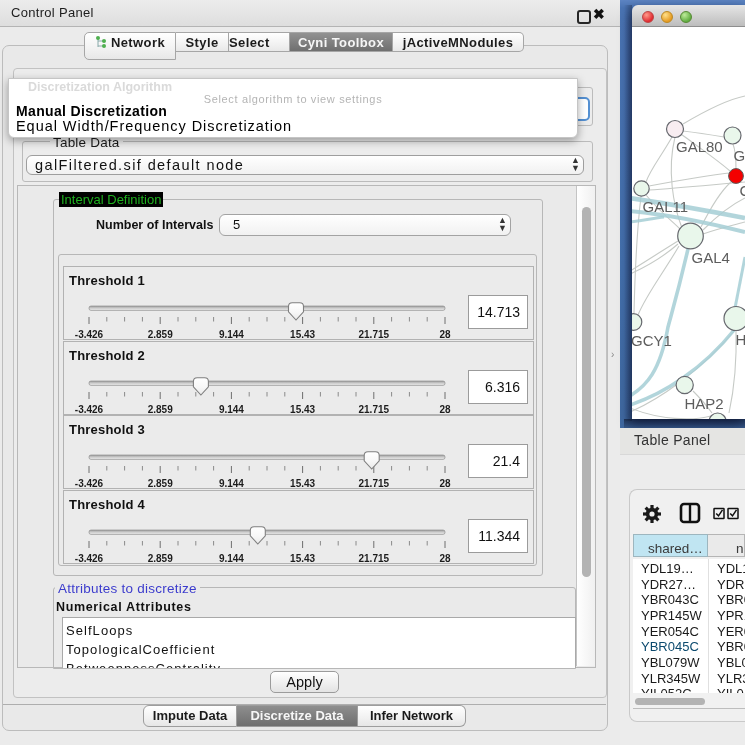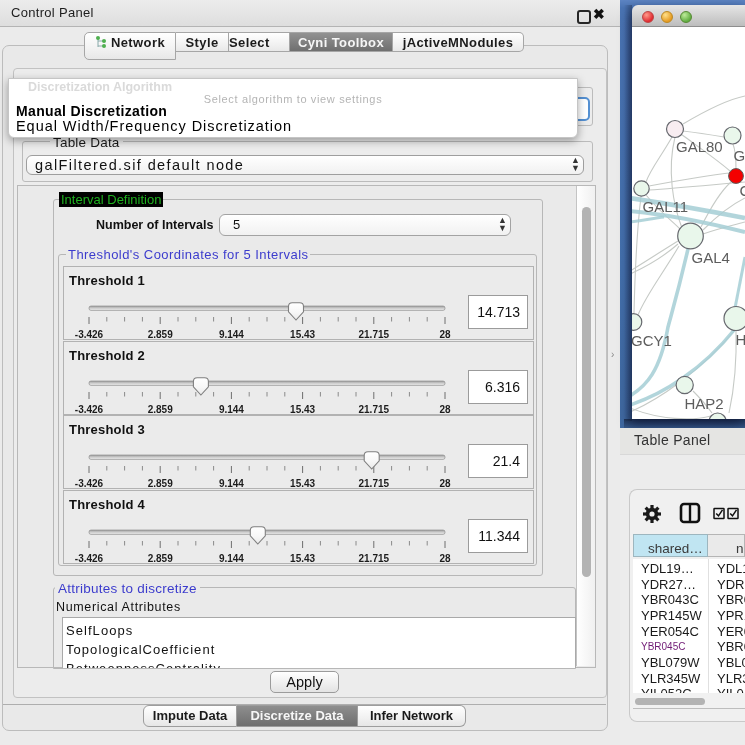--- a/index.html
+++ b/index.html
@@ -45,21 +45,20 @@
   <div class="abs" style="left:17px;top:185px;width:577px;height:481px;border:1px solid #b8b8b8;background:#eaeaea"></div>
 
   <div class="abs" style="left:53px;top:199px;width:488px;height:375px;border:1px solid #b7b7b7;border-radius:3px"></div>
   <div class="abs" style="left:59px;top:192px;background:#000000;padding:0 2px;font-size:13px;color:#1fb01f">Interval Definition</div>
 
   <div class="abs" style="left:96px;top:218px;font-size:12.5px;font-weight:bold;color:#111">Number of Intervals</div>
   <div class="abs" style="left:219px;top:214px;width:292px;height:22px;background:linear-gradient(#ffffff,#f1f1f1);border:1px solid #a3a3a3;border-radius:6px;box-sizing:border-box;font-size:13px;color:#111;line-height:20px;padding-left:13px">5</div>
   <div class="abs" style="left:498px;top:216px;font-size:9px;color:#333;line-height:8px">▲<br>▼</div>
 
   <div class="abs" style="left:58px;top:254px;width:477px;height:310px;border:1px solid #b7b7b7;border-radius:3px"></div>
-  <div class="abs" style="left:66px;top:247px;background:#eaeaea;padding:0 2px;font-size:13px;color:#3c3ccd;letter-spacing:0.45px">Threshold's Coordinates for 5 Intervals</div>
 
   <div class="abs" style="left:0px;top:254px;width:620px;height:320px">
 <div style="position:absolute;left:63px;top:12px;width:469px;height:72px;border:1px solid #b2b2b2;background:#ebebeb">
   <div style="position:absolute;left:5px;top:6px;font-size:13px;font-weight:bold;color:#111;letter-spacing:0.2px">Threshold 1</div>
   <svg width="471" height="74" style="position:absolute;left:0;top:0">
           <defs>
             <linearGradient id="tg" x1="0" y1="0" x2="0" y2="1">
               <stop offset="0" stop-color="#9a9a9a"></stop>
               <stop offset="0.45" stop-color="#c8c8c8"></stop>
               <stop offset="1" stop-color="#f2f2f2"></stop>
@@ -248,21 +247,21 @@
           <g transform="translate(185.3,35)">
             <path d="M1,4.5 Q1,0.8 4.8,0.8 L12.2,0.8 Q16,0.8 16,4.5 L16,9.8 L8.5,18 L1,9.8 Z" fill="url(#thg)" stroke="#7f7f7f" stroke-width="1.1"></path>
           </g>
         </svg>
   <div style="position:absolute;left:404px;top:28px;width:60px;height:34px;box-sizing:border-box;background:#fff;border:1px solid #9b9b9b;font-size:14px;color:#111;text-align:right;line-height:32px;padding-right:7px">11.344</div>
 </div>
     </div>
 
   <div class="abs" style="left:53px;top:587px;width:521px;height:80px;border:1px solid #b7b7b7;border-top-left-radius:3px;border-top-right-radius:3px"></div>
   <div class="abs" style="left:55px;top:581px;background:#eaeaea;padding:0 3px;font-size:13.5px;color:#3c3ccd;letter-spacing:0.25px">Attributes to discretize</div>
-  <div class="abs" style="left:56px;top:600px;font-size:12.5px;font-weight:normal;color:#111;letter-spacing:0.65px">Numerical Attributes</div>
+  <div class="abs" style="left:56px;top:600px;font-size:12.5px;font-weight:bold;color:#111;letter-spacing:0.65px">Numerical Attributes</div>
   <div class="abs" style="left:62px;top:617px;width:512px;height:50px;background:#fff;border:1px solid #a9a9a9;border-bottom:none;overflow:hidden">
     <div style="padding:3px 0 0 3px;font-size:13px;color:#111;line-height:19px;letter-spacing:1.05px">SelfLoops<br>TopologicalCoefficient<br>BetweennessCentrality</div>
   </div>
 
   <div class="abs" style="left:576px;top:186px;width:18px;height:480px;background:linear-gradient(to right,#ffffff,#f0f0f0);border-left:1px solid #c4c4c4"></div>
   <div class="abs" style="left:582px;top:207px;width:9px;height:370px;background:#b3b3b3;border-radius:5px"></div>
 
   <div class="abs" style="left:270px;top:671px;width:69px;height:22px;background:linear-gradient(#ffffff,#eeeeee 60%,#e3e3e3);border:1px solid #9b9b9b;border-radius:5px;box-sizing:border-box;font-size:14.5px;color:#111;text-align:center;line-height:20px">Apply</div>
 
   <div class="abs" style="left:3px;top:704px;width:603px;height:1px;background:#aeaeae"></div>
@@ -381,21 +380,21 @@
       <div style="position:absolute;left:8px;top:2.0px;width:64px;height:15.65px;font-size:13px;color:#1a1a1a;line-height:15.65px;overflow:hidden">YDL19…</div>
       <div style="position:absolute;left:84px;top:2.0px;width:28px;height:15.65px;font-size:13px;color:#1a1a1a;line-height:15.65px;overflow:hidden">YDL1</div>
       <div style="position:absolute;left:8px;top:17.6px;width:64px;height:15.65px;font-size:13px;color:#1a1a1a;line-height:15.65px;overflow:hidden">YDR27…</div>
       <div style="position:absolute;left:84px;top:17.6px;width:28px;height:15.65px;font-size:13px;color:#1a1a1a;line-height:15.65px;overflow:hidden">YDR2</div>
       <div style="position:absolute;left:8px;top:33.3px;width:64px;height:15.65px;font-size:13px;color:#1a1a1a;line-height:15.65px;overflow:hidden">YBR043C</div>
       <div style="position:absolute;left:84px;top:33.3px;width:28px;height:15.65px;font-size:13px;color:#1a1a1a;line-height:15.65px;overflow:hidden">YBR0</div>
       <div style="position:absolute;left:8px;top:49.0px;width:64px;height:15.65px;font-size:13px;color:#1a1a1a;line-height:15.65px;overflow:hidden">YPR145W</div>
       <div style="position:absolute;left:84px;top:49.0px;width:28px;height:15.65px;font-size:13px;color:#1a1a1a;line-height:15.65px;overflow:hidden">YPR1</div>
       <div style="position:absolute;left:8px;top:64.6px;width:64px;height:15.65px;font-size:13px;color:#1a1a1a;line-height:15.65px;overflow:hidden">YER054C</div>
       <div style="position:absolute;left:84px;top:64.6px;width:28px;height:15.65px;font-size:13px;color:#1a1a1a;line-height:15.65px;overflow:hidden">YER0</div>
-      <div style="position:absolute;left:8px;top:80.2px;width:64px;height:15.65px;font-size:10px;color:#701a75;line-height:15.65px;overflow:hidden">YBR045C</div>
+      <div style="position:absolute;left:8px;top:80.2px;width:64px;height:15.65px;font-size:13px;color:#0c4a6e;line-height:15.65px;overflow:hidden">YBR045C</div>
       <div style="position:absolute;left:84px;top:80.2px;width:28px;height:15.65px;font-size:13px;color:#1a1a1a;line-height:15.65px;overflow:hidden">YBR0</div>
       <div style="position:absolute;left:8px;top:95.9px;width:64px;height:15.65px;font-size:13px;color:#1a1a1a;line-height:15.65px;overflow:hidden">YBL079W</div>
       <div style="position:absolute;left:84px;top:95.9px;width:28px;height:15.65px;font-size:13px;color:#1a1a1a;line-height:15.65px;overflow:hidden">YBL0</div>
       <div style="position:absolute;left:8px;top:111.5px;width:64px;height:15.65px;font-size:13px;color:#1a1a1a;line-height:15.65px;overflow:hidden">YLR345W</div>
       <div style="position:absolute;left:84px;top:111.5px;width:28px;height:15.65px;font-size:13px;color:#1a1a1a;line-height:15.65px;overflow:hidden">YLR3</div>
       <div style="position:absolute;left:8px;top:127.2px;width:64px;height:15.65px;font-size:13px;color:#1a1a1a;line-height:15.65px;overflow:hidden">YIL052C</div>
       <div style="position:absolute;left:84px;top:127.2px;width:28px;height:15.65px;font-size:13px;color:#1a1a1a;line-height:15.65px;overflow:hidden">YIL0</div>
     </div>
 
   <div class="abs" style="left:633px;top:692.5px;width:112px;height:15px;background:#f1f1f1"></div>

